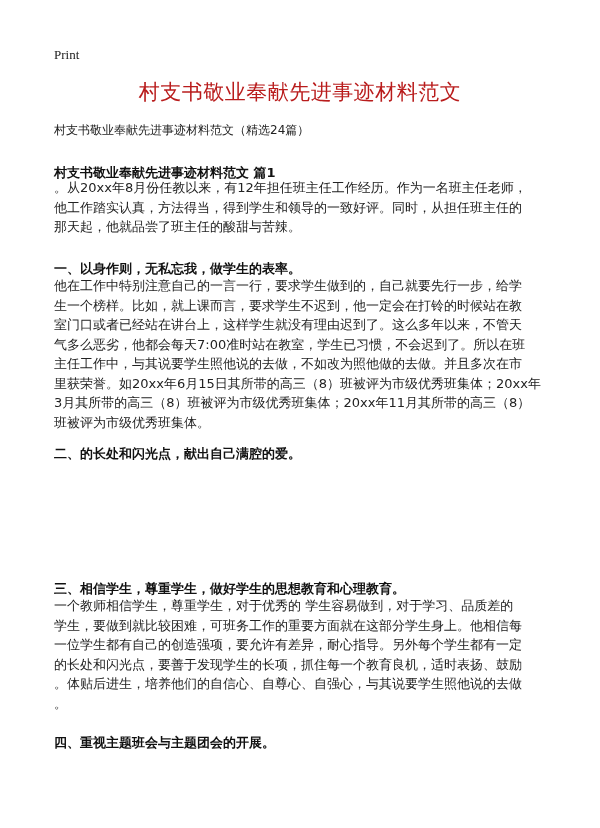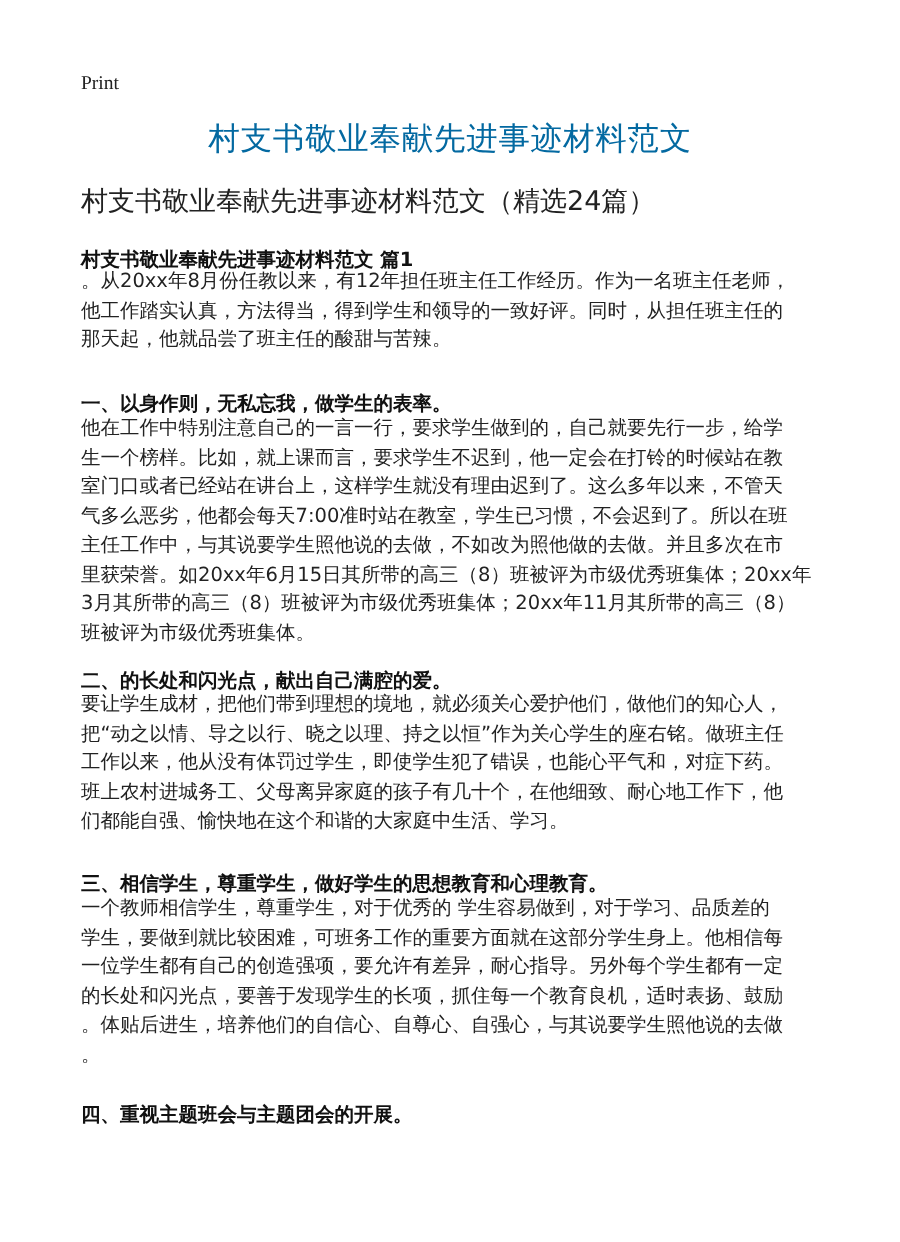--- a/index.html
+++ b/index.html
@@ -8,25 +8,25 @@
       font-family: "DejaVu Sans", sans-serif; color: #1a1a1a;
     }
     .page { position: absolute; left: 0; top: 0; width: 600px; height: 585px; }
     .print {
       position: absolute; left: 54px; top: 47px;
       font-family: "Liberation Serif", "DejaVu Serif", serif;
       font-size: 13px; color: #222;
     }
     .title {
       position: absolute; left: 0; top: 78px; width: 600px; text-align: center;
-      font-size: 21px; color: #0369a1; letter-spacing: 0.5px;
+      font-size: 21px; color: #b91c1c; letter-spacing: 0.5px;
     }
     .subtitle {
       position: absolute; left: 54px; top: 122px;
-      font-size: 18px; color: #222;
+      font-size: 12px; color: #222;
     }
     .section-head {
       position: absolute; left: 54px;
       font-size: 13px; font-weight: bold; color: #111; margin-top: 12px;
     }
     .para {
       position: absolute; left: 54px; width: 500px;
       font-size: 13px; line-height: 19.5px; color: #222;
       text-align: justify;
     }
@@ -53,27 +53,20 @@
     <span class="ln">生一个榜样。比如，就上课而言，要求学生不迟到，他一定会在打铃的时候站在教</span>
     <span class="ln">室门口或者已经站在讲台上，这样学生就没有理由迟到了。这么多年以来，不管天</span>
     <span class="ln">气多么恶劣，他都会每天7:00准时站在教室，学生已习惯，不会迟到了。所以在班</span>
     <span class="ln">主任工作中，与其说要学生照他说的去做，不如改为照他做的去做。并且多次在市</span>
     <span class="ln">里获荣誉。如20xx年6月15日其所带的高三（8）班被评为市级优秀班集体；20xx年</span>
     <span class="ln">3月其所带的高三（8）班被评为市级优秀班集体；20xx年11月其所带的高三（8）</span>
     <span class="ln">班被评为市级优秀班集体。</span>
   </div>
 
   <div class="section-head" style="top:433px;">二、的长处和闪光点，献出自己满腔的爱。</div>
-  <div class="para" style="top:460px;">
-    <span class="ln">要让学生成材，把他们带到理想的境地，就必须关心爱护他们，做他们的知心人，</span>
-    <span class="ln">把“动之以情、导之以行、晓之以理、持之以恒”作为关心学生的座右铭。做班主任</span>
-    <span class="ln">工作以来，他从没有体罚过学生，即使学生犯了错误，也能心平气和，对症下药。</span>
-    <span class="ln">班上农村进城务工、父母离异家庭的孩子有几十个，在他细致、耐心地工作下，他</span>
-    <span class="ln">们都能自强、愉快地在这个和谐的大家庭中生活、学习。</span>
-  </div>
 
   <div class="section-head" style="top:568px;">三、相信学生，尊重学生，做好学生的思想教育和心理教育。</div>
   <div class="para" style="top:596px;">
     <span class="ln">一个教师相信学生，尊重学生，对于优秀的 学生容易做到，对于学习、品质差的</span>
     <span class="ln">学生，要做到就比较困难，可班务工作的重要方面就在这部分学生身上。他相信每</span>
     <span class="ln">一位学生都有自己的创造强项，要允许有差异，耐心指导。另外每个学生都有一定</span>
     <span class="ln">的长处和闪光点，要善于发现学生的长项，抓住每一个教育良机，适时表扬、鼓励</span>
     <span class="ln">。体贴后进生，培养他们的自信心、自尊心、自强心，与其说要学生照他说的去做</span>
     <span class="ln">。</span>
   </div>

